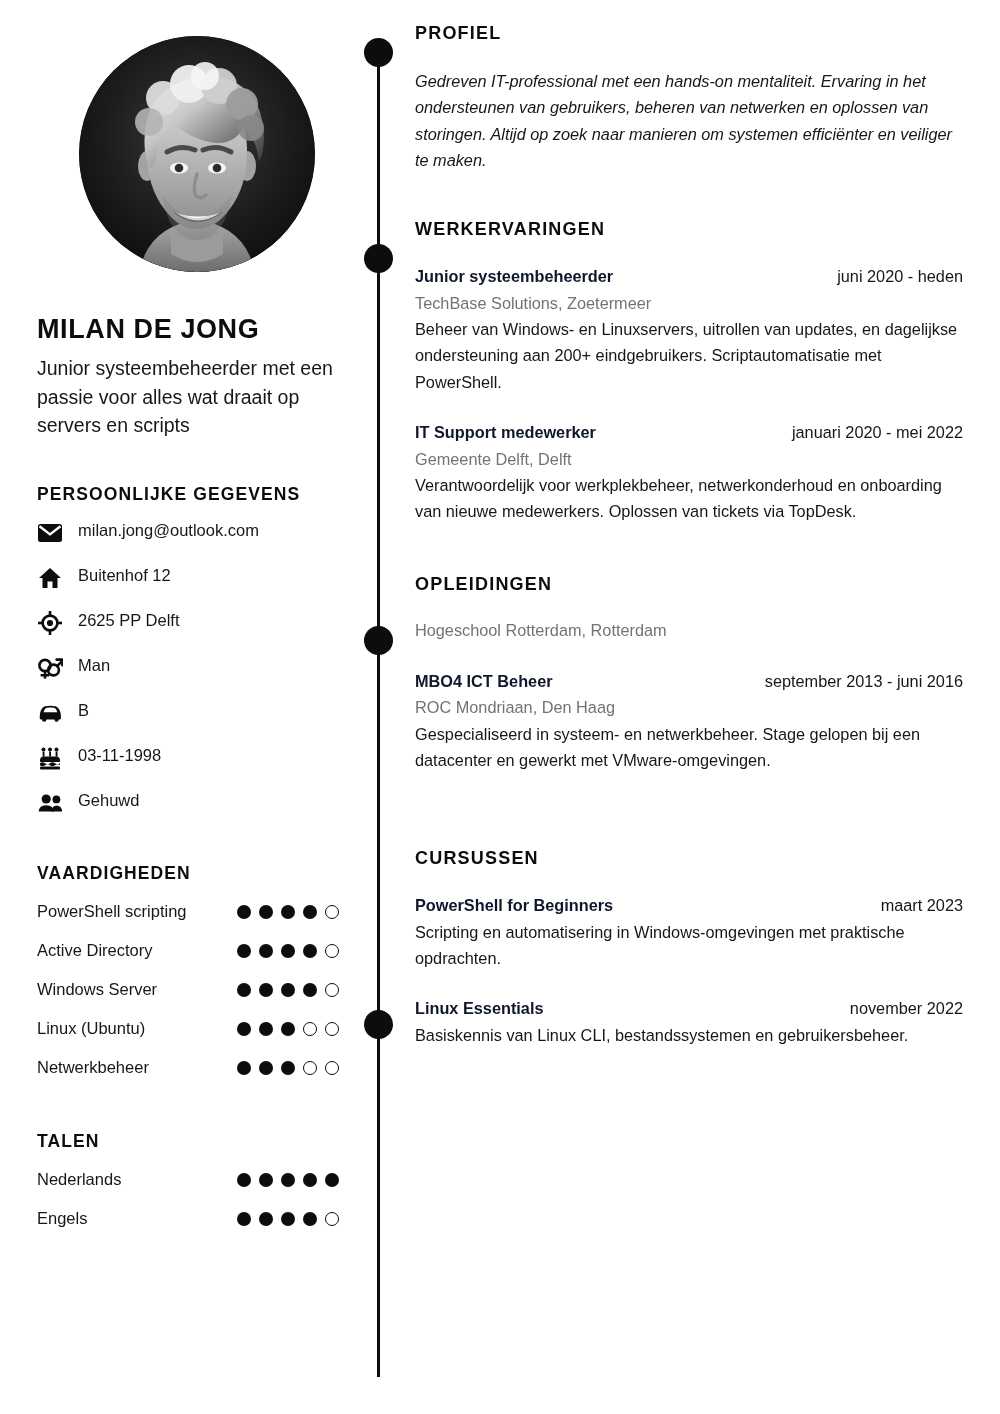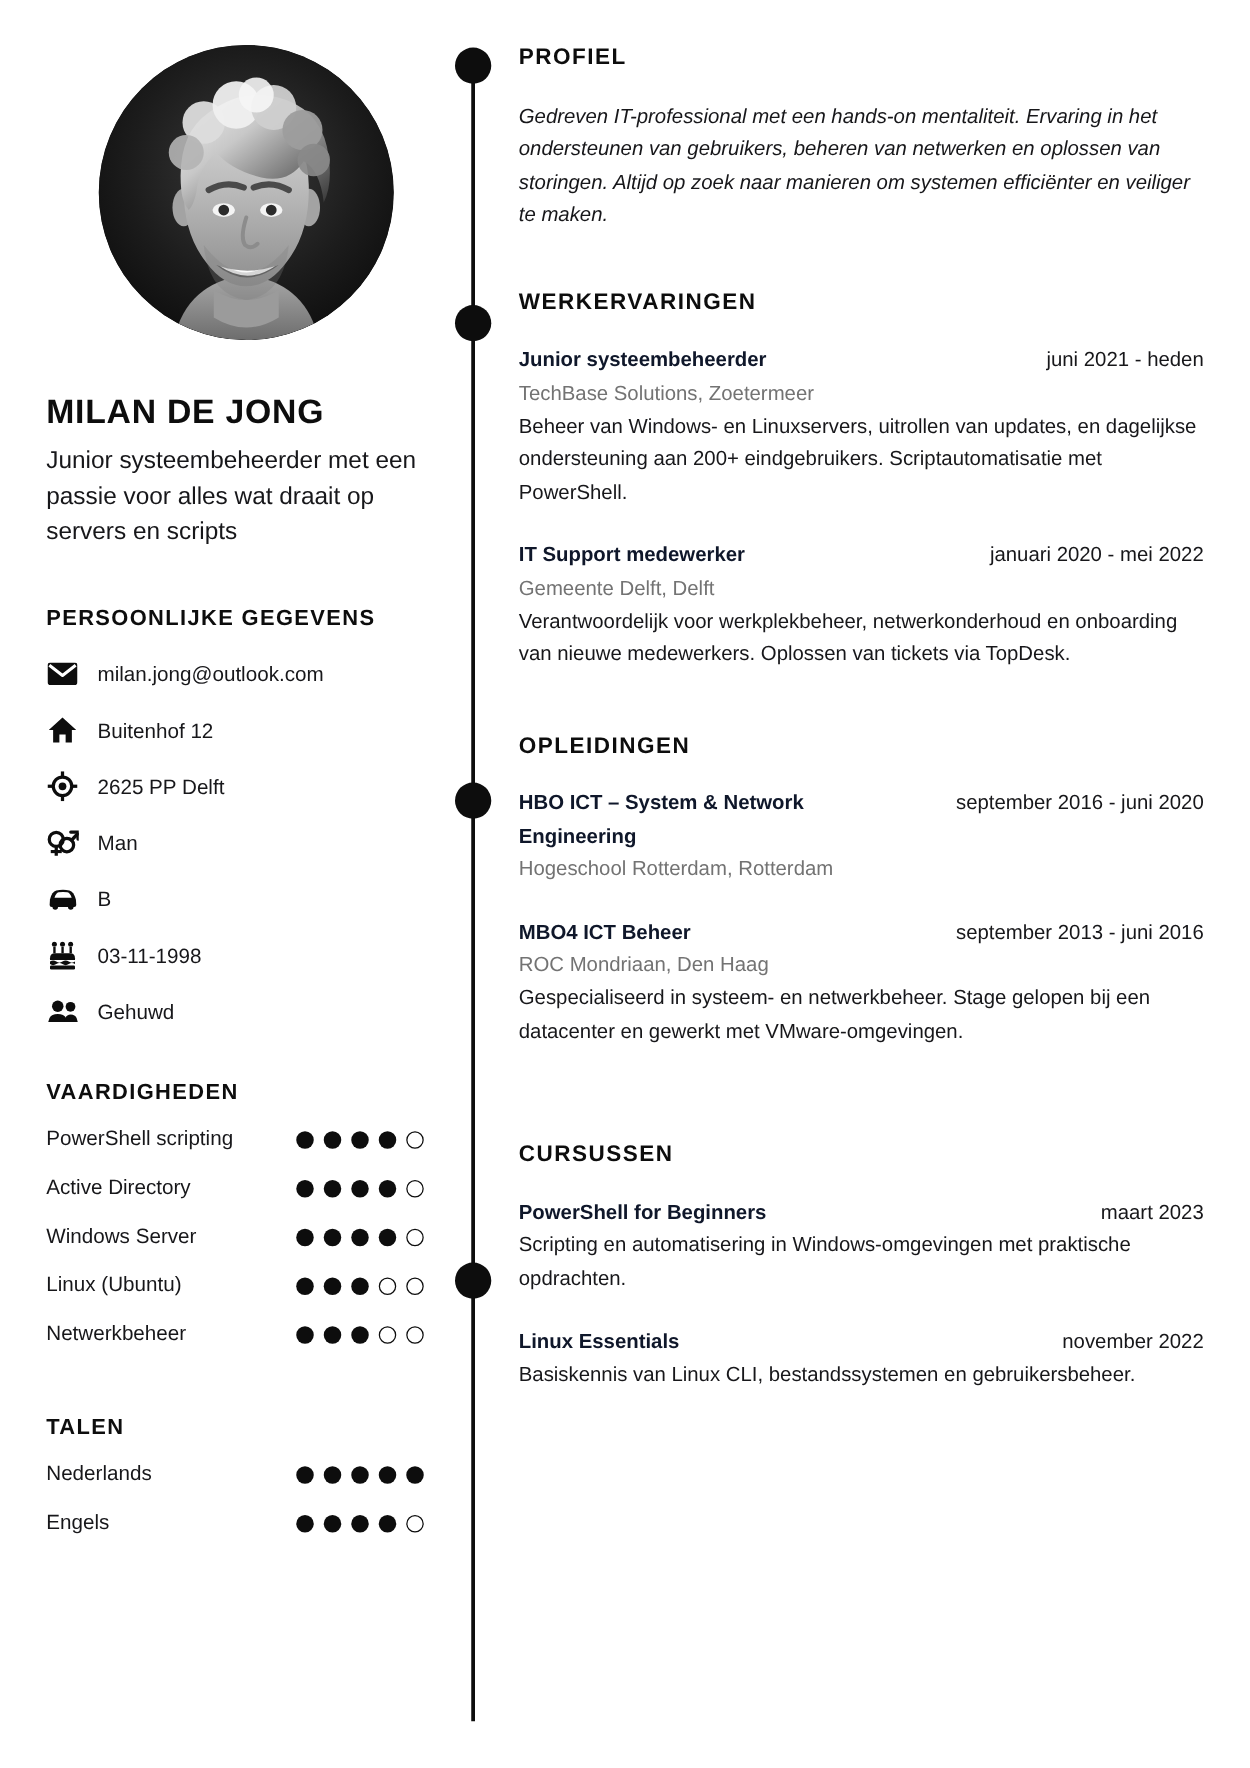--- a/index.html
+++ b/index.html
@@ -66,21 +66,21 @@
     font-weight: bold;
     letter-spacing: 1.1px;
     color: #0d0d0d;
     margin-top: 44px;
     margin-bottom: 16px;
   }
 
   
   .contact-row {
     display: flex;
-    align-items: flex-end;
+    align-items: flex-start;
     min-height: 30px;
     margin-bottom: 15px;
   }
   .contact-icon {
     width: 26px;
     min-width: 26px;
     height: 24px;
     display: flex;
     align-items: center;
     justify-content: center;
@@ -138,21 +138,21 @@
     border-radius: 50%;
     background: #0d0d0d;
   }
 
   
   .right-col {
     position: absolute;
     left: 415px;
     top: 0;
     width: 548px;
-    padding-top: 36px;
+    padding-top: 24px;
   }
 
   .r-section { margin-bottom: 0; }
 
   .r-section-title {
     font-size: 18px;
     font-weight: bold;
     letter-spacing: 1.2px;
     color: #0d0d0d;
     line-height: 1.1;
@@ -455,44 +455,40 @@
       <div class="r-section-title">PROFIEL</div>
       <div class="r-body" style="margin-top:24px;font-style:italic;">Gedreven IT-professional met een hands-on mentaliteit. Ervaring in het ondersteunen van gebruikers, beheren van netwerken en oplossen van storingen. Altijd op zoek naar manieren om systemen efficiënter en veiliger te maken.</div>
     </div>
 
     <div class="r-section" style="margin-top:47px;">
       <div class="r-section-title">WERKERVARINGEN</div>
 
       <div class="entry" style="margin-top:23px;">
         <div class="entry-head">
           <span class="entry-title">Junior systeembeheerder</span>
-          <span class="entry-date">juni 2021 - heden</span>
+          <span class="entry-date">juni 2020 - heden</span>
         </div>
         <div class="entry-sub">TechBase Solutions, Zoetermeer</div>
         <div class="entry-desc">Beheer van Windows- en Linuxservers, uitrollen van updates, en dagelijkse ondersteuning aan 200+ eindgebruikers. Scriptautomatisatie met PowerShell.</div>
       </div>
 
       <div class="entry" style="margin-top:24px;">
         <div class="entry-head">
           <span class="entry-title">IT Support medewerker</span>
           <span class="entry-date">januari 2020 - mei 2022</span>
         </div>
         <div class="entry-sub">Gemeente Delft, Delft</div>
         <div class="entry-desc">Verantwoordelijk voor werkplekbeheer, netwerkonderhoud en onboarding van nieuwe medewerkers. Oplossen van tickets via TopDesk.</div>
       </div>
     </div>
 
     <div class="r-section" style="margin-top:50px;">
       <div class="r-section-title">OPLEIDINGEN</div>
 
       <div class="entry" style="margin-top:23px;">
-        <div class="entry-head">
-          <span class="entry-title" style="max-width:300px;">HBO ICT – System &amp; Network Engineering</span>
-          <span class="entry-date">september 2016 - juni 2020</span>
-        </div>
         <div class="entry-sub">Hogeschool Rotterdam, Rotterdam</div>
       </div>
 
       <div class="entry" style="margin-top:24px;">
         <div class="entry-head">
           <span class="entry-title">MBO4 ICT Beheer</span>
           <span class="entry-date">september 2013 - juni 2016</span>
         </div>
         <div class="entry-sub">ROC Mondriaan, Den Haag</div>
         <div class="entry-desc">Gespecialiseerd in systeem- en netwerkbeheer. Stage gelopen bij een datacenter en gewerkt met VMware-omgevingen.</div>

